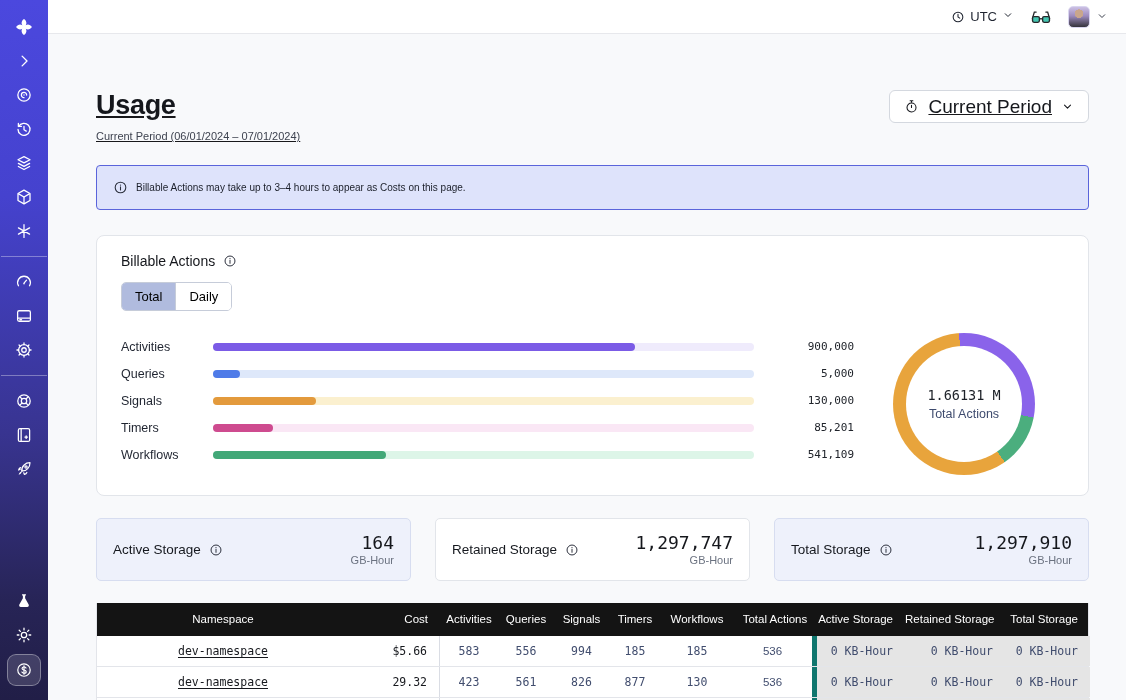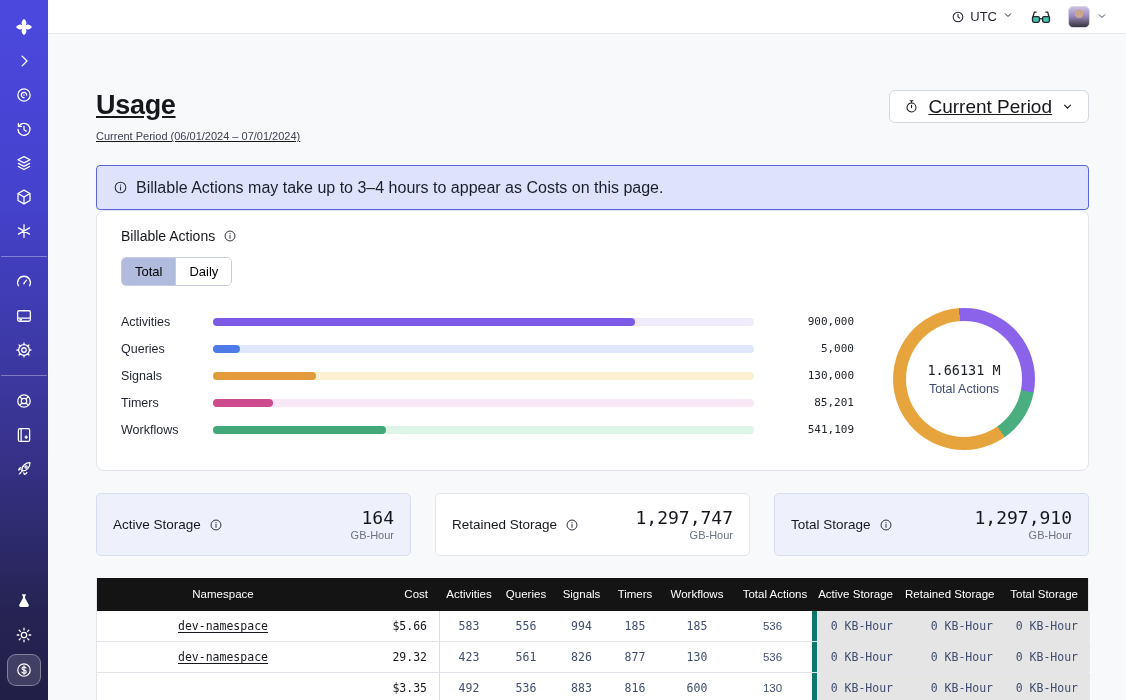--- a/index.html
+++ b/index.html
@@ -39,25 +39,25 @@
   .page-head { display:flex; justify-content:space-between; align-items:flex-start;text-decoration:underline; }
   .page-title { font-size:27px; font-weight:700; letter-spacing:-.3px; color:#15171C; }
   .page-sub { margin-top:9px; font-size:11px; color:#3E4350; }
   .period-btn { display:flex; align-items:center; gap:9px; height:33px; padding:0 14px;
     background:#fff; border:1px solid #D4D8DF; border-radius:6px; font-size:19px; font-weight:500;
     color:#15171C; cursor:pointer; font-family:inherit; }
   .period-btn svg { width:15px; height:15px; }
   .period-btn .chev svg { width:13px; height:13px; }
 
   .banner { margin-top:23px; height:45px; background:#DEE3FB; border:1px solid #5A64DB; border-radius:4px;
-    display:flex; align-items:center; gap:8px; padding:0 16px; font-size:16px; color:#1B1F2A; }
+    display:flex; align-items:center; gap:8px; padding:0 16px; font-size:10px; color:#1B1F2A; }
   .banner svg { width:15px; height:15px; flex:0 0 15px; color:#2A2F3C; }
 
   
-  .card { background:#fff; border:1px solid #E2E5EA; border-radius:8px; padding:17px 24px 20px; }
+  .card { margin-top:25px; background:#fff; border:1px solid #E2E5EA; border-radius:8px; padding:17px 24px 20px; }
   .card-title { display:flex; align-items:center; gap:8px; font-size:14px; font-weight:500; color:#15171C; }
   .info-ic { color:#2A2F3C; display:inline-flex; cursor:pointer; }
   .info-ic svg { width:14px; height:14px; }
   .tabs { display:inline-flex; margin-top:13px; border:1px solid #C6CCD9; border-radius:5px; overflow:hidden; background:#fff; }
   .tab { padding:6px 13px; font-size:13px; color:#000000; background:#fff; border:none; cursor:pointer; font-family:inherit; }
   .tab + .tab { border-left:1px solid #C6CCD9; }
   .tab.active { background:#B0BBDE; font-weight:500; }
 
   .billable-body { display:flex; margin-top:22px; }
   .bars { flex:1; padding-right:10px; }

